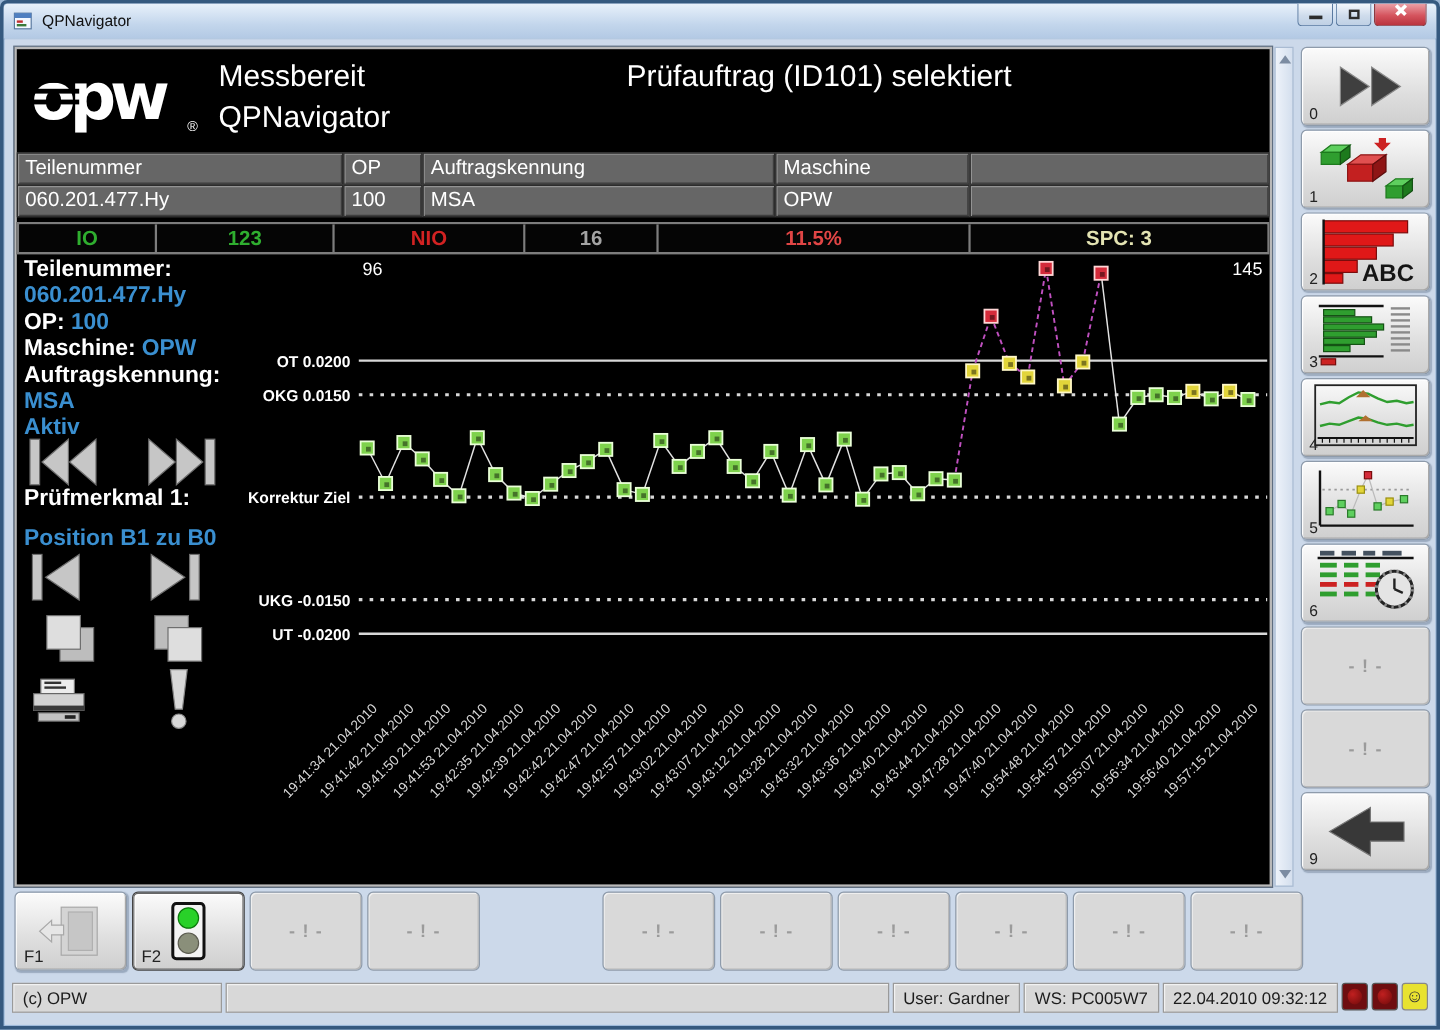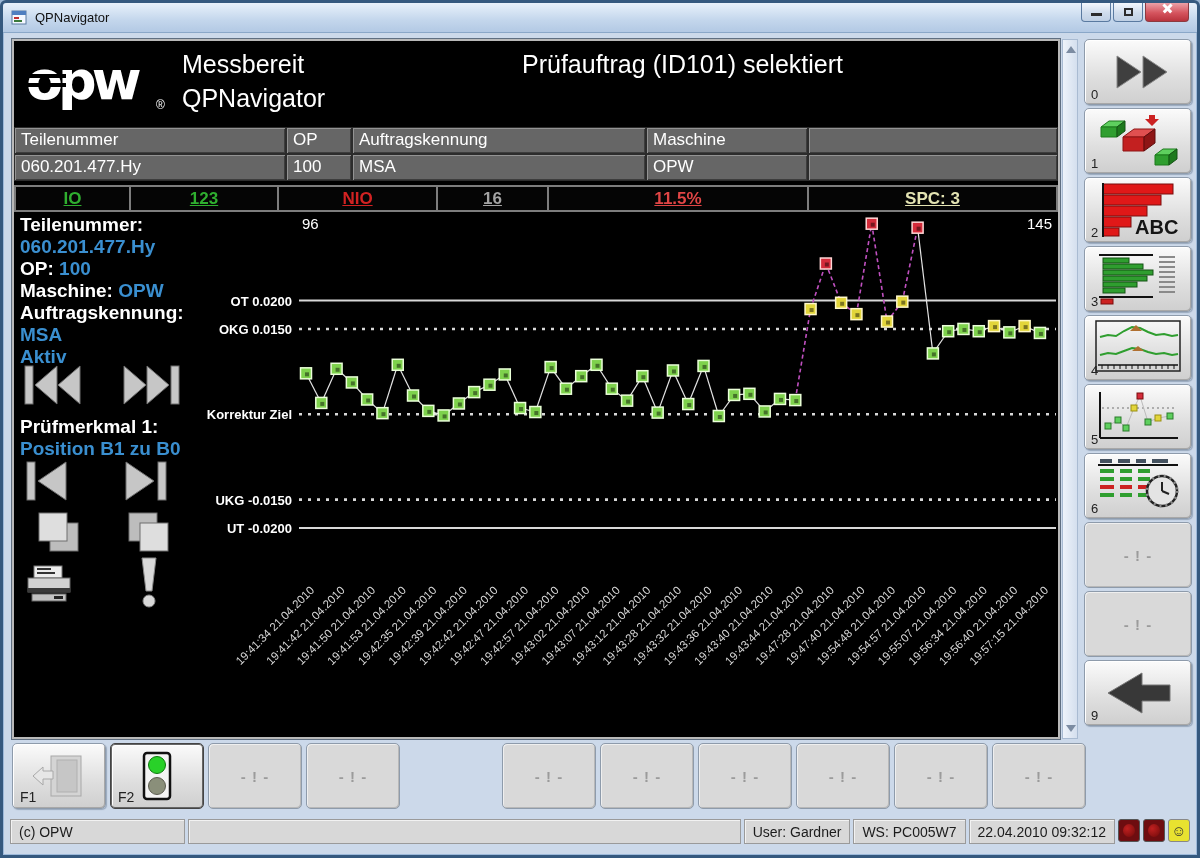--- a/index.html
+++ b/index.html
@@ -30,21 +30,21 @@
   .logo { position:absolute; left:10px; top:6px; }
 
   .info-table { position:absolute; left:0; top:86px; width:100%; height:54px; display:grid;
                 grid-template-columns:272px 66px 294px 162px 1fr; grid-template-rows:27px 27px; }
   .info-cell { background:#666; color:#fff; font-size:17px; padding:2px 6px 0 6px; border:1px solid #2c2c2c;
                box-shadow:inset 1px 1px 0 #939393, inset -1px -1px 0 #3d3d3d; white-space:nowrap; overflow:hidden; }
 
   .status-row { position:absolute; left:0; top:144px; width:100%; height:27px; display:grid;
                 grid-template-columns:115px 148px 159px 111px 260px 1fr; border:2px solid #7d7d7d; background:#000; }
   .status-cell { border-right:2px solid #7d7d7d; color:#ccc; font-size:17px; font-weight:bold;
-                 display:flex; align-items:center; justify-content:center; background:#050505;text-decoration:underline; }
+                 display:flex; align-items:center; justify-content:center; background:#050505; }
   .status-cell:last-child { border-right:none; }
 
   .content { position:absolute; left:0; top:172px; width:100%; height:524px; }
   .lp-line { position:absolute; left:6px; font-size:19px; font-weight:bold; color:#fff; white-space:nowrap; }
   .lp-val { color:var(--accent-blue,#3a8fd0); }
   .lp-ico { position:absolute; cursor:pointer; }
 
   .chart-wrap { position:absolute; left:170px; top:0; width:882px; height:524px; }
 
   
@@ -161,21 +161,21 @@
           <rect x="1" y="1" width="8" height="38" fill="#c6c6c6" stroke="#6e6e6e"></rect>
           <polygon points="33,1 11,20 33,39" fill="#c6c6c6" stroke="#6e6e6e"></polygon>
           <polygon points="56,1 34,20 56,39" fill="#c6c6c6" stroke="#6e6e6e"></polygon>
         </svg>
         <svg class="lp-ico" style="left:108px;top:152px" width="58" height="40">
           <polygon points="2,1 24,20 2,39" fill="#c6c6c6" stroke="#6e6e6e"></polygon>
           <polygon points="25,1 47,20 25,39" fill="#c6c6c6" stroke="#6e6e6e"></polygon>
           <rect x="49" y="1" width="8" height="38" fill="#c6c6c6" stroke="#6e6e6e"></rect>
         </svg>
 
-        <div class="lp-line" style="top:203px">Prüfmerkmal 1:</div>
+        <div class="lp-line" style="top:192px">Prüfmerkmal 1:</div>
         <div class="lp-line lp-val" style="top:225px">Position B1 zu B0</div>
 
         <svg class="lp-ico" style="left:12px;top:248px" width="44" height="40">
           <rect x="1" y="1" width="8" height="38" fill="#c6c6c6" stroke="#6e6e6e"></rect>
           <polygon points="40,1 12,20 40,39" fill="#c6c6c6" stroke="#6e6e6e"></polygon>
         </svg>
         <svg class="lp-ico" style="left:110px;top:248px" width="44" height="40">
           <polygon points="2,1 30,20 2,39" fill="#c6c6c6" stroke="#6e6e6e"></polygon>
           <rect x="34" y="1" width="8" height="38" fill="#c6c6c6" stroke="#6e6e6e"></rect>
         </svg>

